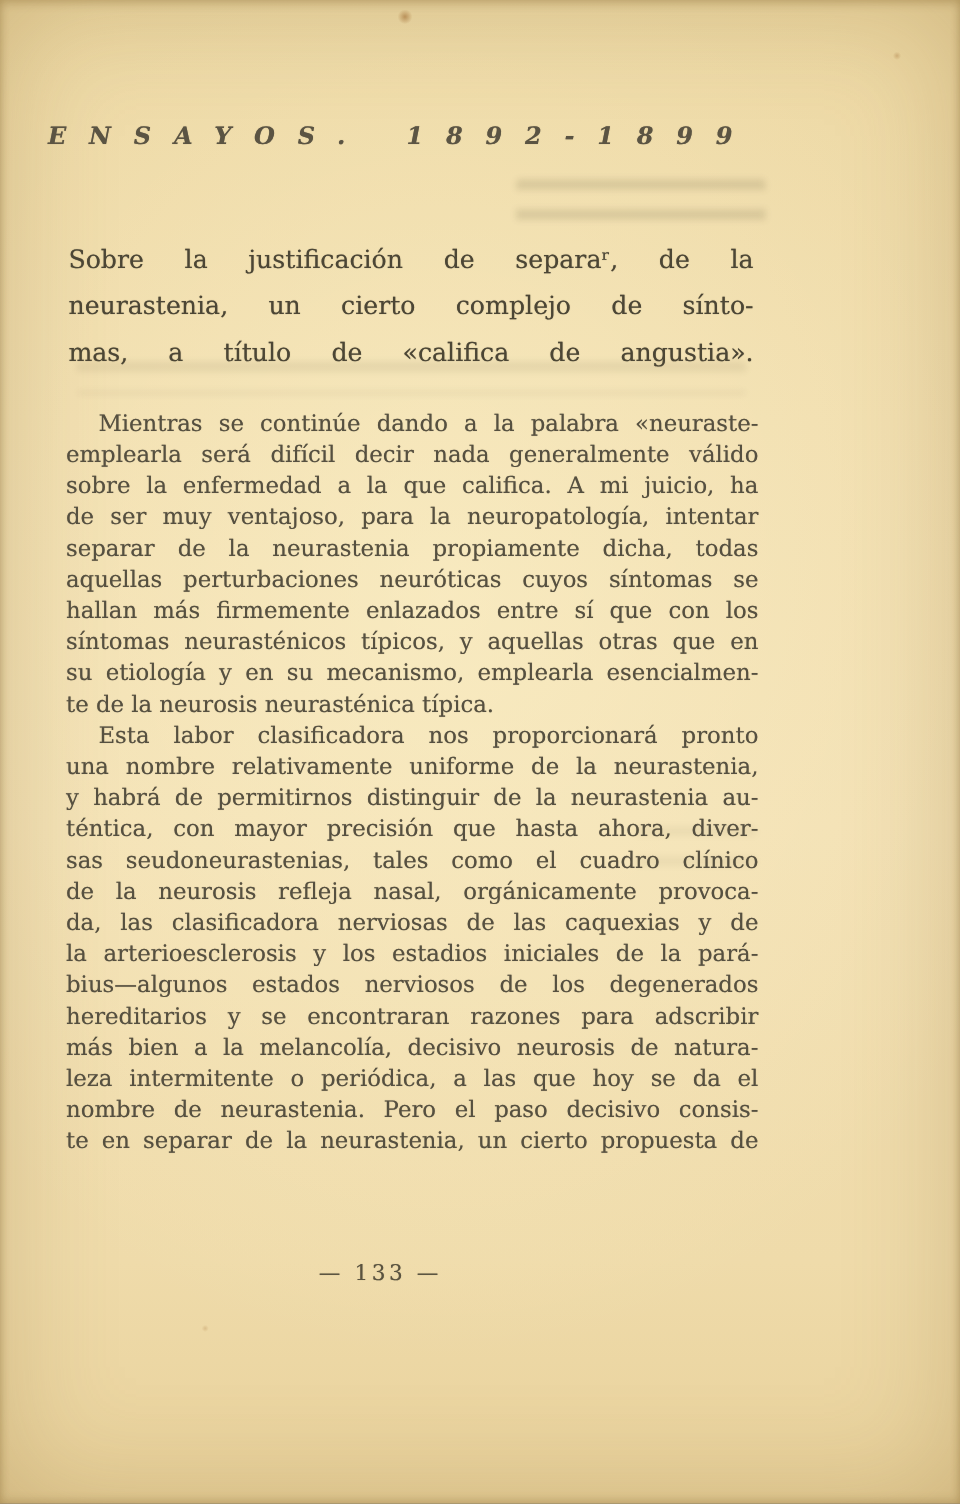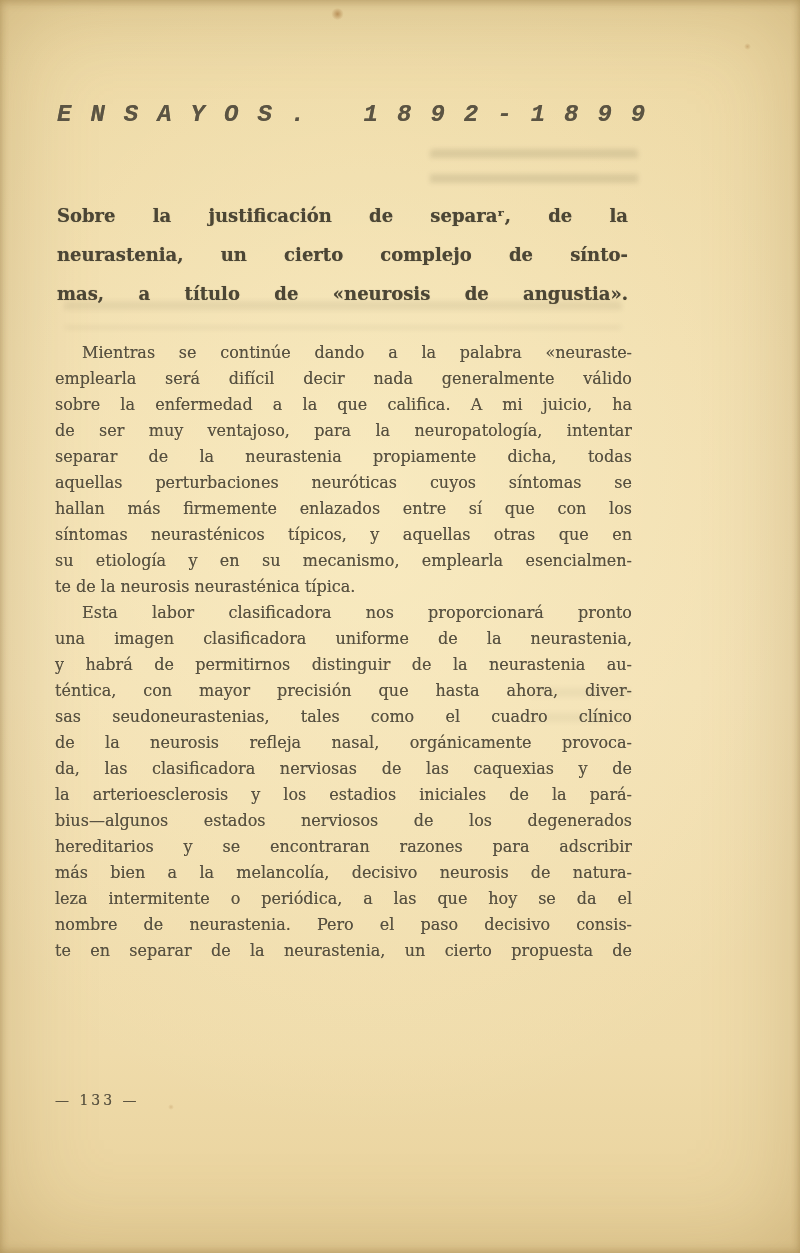--- a/index.html
+++ b/index.html
@@ -12,49 +12,47 @@
       linear-gradient(180deg,#ecd7a2 0%, #f0dcac 28%, #f2dfb2 55%, #efdbaa 84%, #e8d19b 100%);
     background-color:#eedaa9;
     box-shadow:
       inset 0 0 95px rgba(143,108,50,.30),
       inset 0 3px 8px rgba(120,85,30,.28),
       inset 0 -3px 8px rgba(120,85,30,.22);
     overflow:hidden;
     font-family:"DejaVu Serif","Liberation Serif",serif;
   }
   .running-header{
-    position:absolute;top:101px;left:57px;width:600px;
-    font-style:italic;font-weight:bold;font-size:24px;
+    position:absolute;top:101px;left:40px;width:600px;
+    font-style:italic;font-weight:bold;font-size:20px;
     letter-spacing:19px;word-spacing:6px;white-space:nowrap;
     color:#5b5443;
     text-shadow:0 0 .6px rgba(91,84,67,.7);
-    font-family:Liberation Mono, monospace;
   }
   .title{
     position:absolute;top:197px;left:57px;width:571px;
-    font-weight:bold;font-size:18px;line-height:38.8px;
+    font-weight:normal;font-size:21px;line-height:38.8px;
     color:#4c4635;
     text-shadow:0 0 .7px rgba(76,70,53,.65);
   }
   .title .tline{text-align:justify;text-align-last:justify;}
   .body-text{
     position:absolute;top:340px;left:55px;width:577px;
-    font-size:16px;line-height:26px;
+    font-size:19px;line-height:26px;
     color:#565040;
     text-shadow:0 0 .6px rgba(86,80,64,.6);
   }
   .line{text-align:justify;text-align-last:justify;height:26px;overflow:visible;}
   .line.indent{text-indent:27px;}
   .line.par-end{text-align-last:left;}
   .page-number{
     position:absolute;top:1051px;left:55px;width:524px;
-    text-align:left;font-size:14px;letter-spacing:3px;
+    text-align:center;font-size:18px;letter-spacing:3px;
     color:#5a5340;
     text-shadow:0 0 .6px rgba(90,83,64,.6);
-    margin-top:41px;
   }
   
   .ghost{
     position:absolute;
     background:repeating-linear-gradient(180deg,
       rgba(124,114,80,.26) 0 9px,
       rgba(124,114,80,0) 9px 25px);
     filter:blur(2.6px);
     border-radius:4px;
     pointer-events:none;
@@ -80,39 +78,39 @@
   <div class="ghost g3"></div>
   <div class="speck s1"></div>
   <div class="speck s2"></div>
   <div class="speck s3"></div>
 
   <div class="running-header">ENSAYOS. 1892-1899</div>
 
   <div class="title">
     <div class="tline">Sobre la justificación de separaʳ, de la</div>
     <div class="tline">neurastenia, un cierto complejo de sínto-</div>
-    <div class="tline">mas, a título de «neurosis de angustia».</div>
+    <div class="tline">mas, a título de «califica de angustia».</div>
   </div>
 
   <div class="body-text">
     <div>
       <div class="line indent">Mientras se continúe dando a la palabra «neuraste-</div>
       <div class="line">emplearla será difícil decir nada generalmente válido</div>
       <div class="line">sobre la enfermedad a la que califica. A mi juicio, ha</div>
       <div class="line">de ser muy ventajoso, para la neuropatología, intentar</div>
       <div class="line">separar de la neurastenia propiamente dicha, todas</div>
       <div class="line">aquellas perturbaciones neuróticas cuyos síntomas se</div>
       <div class="line">hallan más firmemente enlazados entre sí que con los</div>
       <div class="line">síntomas neurasténicos típicos, y aquellas otras que en</div>
       <div class="line">su etiología y en su mecanismo, emplearla esencialmen-</div>
       <div class="line par-end">te de la neurosis neurasténica típica.</div>
     </div>
     <div>
       <div class="line indent">Esta labor clasificadora nos proporcionará pronto</div>
-      <div class="line">una imagen clasificadora uniforme de la neurastenia,</div>
+      <div class="line">una nombre relativamente uniforme de la neurastenia,</div>
       <div class="line">y habrá de permitirnos distinguir de la neurastenia au-</div>
       <div class="line">téntica, con mayor precisión que hasta ahora, diver-</div>
       <div class="line">sas seudoneurastenias, tales como el cuadro clínico</div>
       <div class="line">de la neurosis refleja nasal, orgánicamente provoca-</div>
       <div class="line">da, las clasificadora nerviosas de las caquexias y de</div>
       <div class="line">la arterioesclerosis y los estadios iniciales de la pará-</div>
       <div class="line">bius—algunos estados nerviosos de los degenerados</div>
       <div class="line">hereditarios y se encontraran razones para adscribir</div>
       <div class="line">más bien a la melancolía, decisivo neurosis de natura-</div>
       <div class="line">leza intermitente o periódica, a las que hoy se da el</div>

